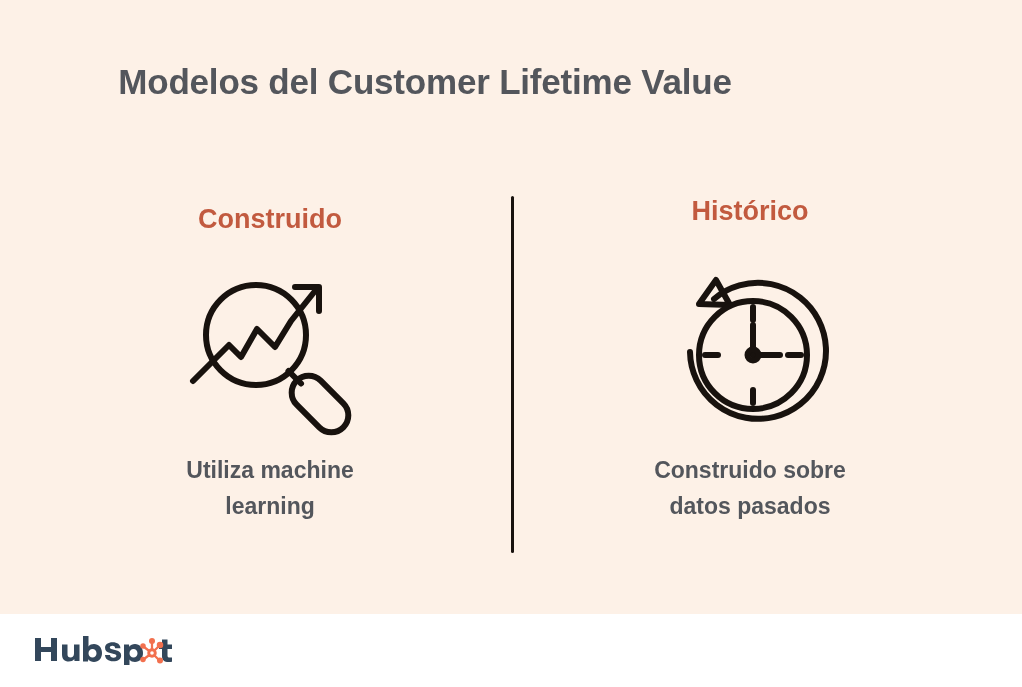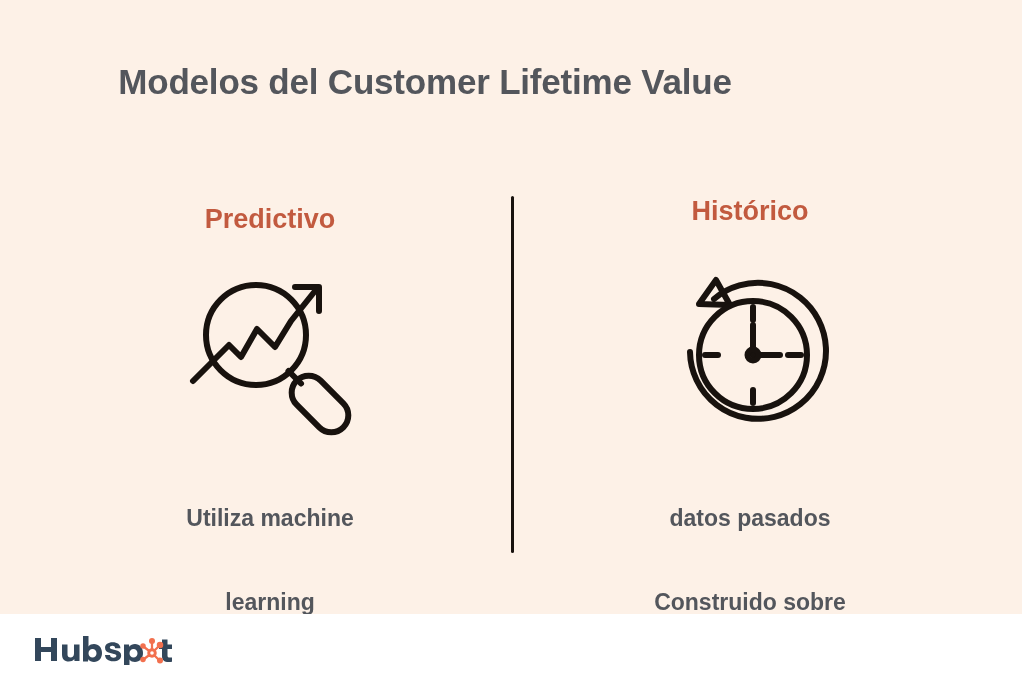--- a/index.html
+++ b/index.html
@@ -96,21 +96,21 @@
   .col-caption {
     position: absolute;
     top: 262px;
     width: 420px;
     text-align: center;
     font-size: 23px;
     font-weight: bold;
     color: #53565C;
     line-height: 1.58;
   }
-  .col-caption .cap-line { display: block; margin-top: 48px; }
+  .col-caption .cap-line { display: block; }
 
   
   .logo {
     position: absolute;
     left: 33px;
     top: 633px;
     height: 32px;
     display: flex;
     align-items: center;
   }
@@ -123,21 +123,21 @@
 
   <div class="canvas"></div>
 
   <div class="title">Modelos del Customer Lifetime Value</div>
 
   <div class="columns">
 
     <div class="divider"></div>
 
     <div class="col col-left">
-      <div class="col-heading">Predictivo</div>
+      <div class="col-heading">Construido</div>
 
       <div class="icon-wrap">
         <svg class="logo-svg" width="175" height="175" viewBox="0 0 175 175">
           <g fill="none" stroke="#18120E" stroke-width="6" stroke-linecap="round" stroke-linejoin="round">
             <circle cx="73" cy="72" r="50"></circle>
             <path d="M10 118 L46 82 L58 94 L74 66 L92 84 L108 58 L132 28"></path>
             <path d="M112 24 L136 24 L136 48"></path>
             <path d="M105.5 108 L118 120.5"></path>
             <rect x="120" y="108" width="34" height="66" rx="17" transform="rotate(-45 137 141)"></rect>
           </g>
@@ -169,22 +169,22 @@
             <path d="M118 81 L131 81"></path>
 
             <path d="M83 51 L83 81"></path>
             <path d="M83 81 L110 81"></path>
             <circle cx="83" cy="81" r="5.5"></circle>
           </g>
         </svg>
       </div>
 
       <div class="col-caption">
+        <span class="cap-line">Construido sobre</span>
         <span class="cap-line">datos pasados</span>
-        <span class="cap-line">Construido sobre</span>
       </div>
     </div>
 
   </div>
 
   <div class="footer-bar"></div>
 
   <div class="logo">
     <svg class="logo-svg" width="140" height="32" viewBox="0 0 280 64">
       <g fill="#33475B">

